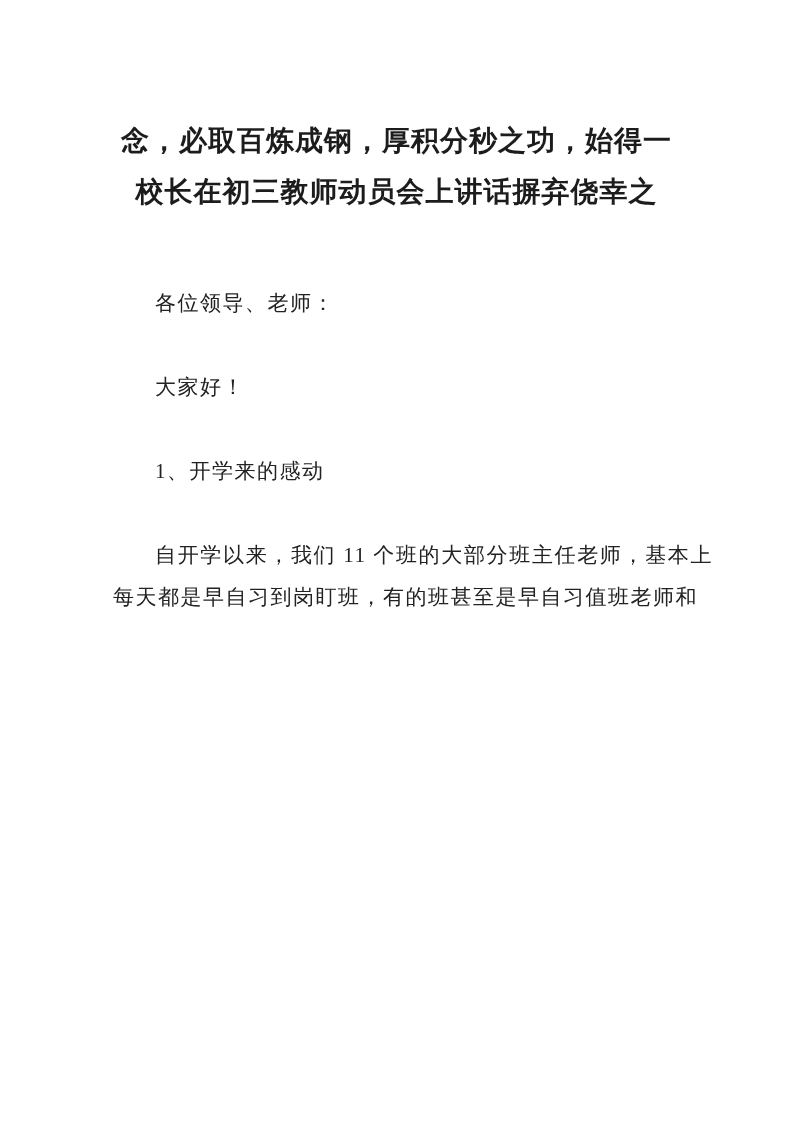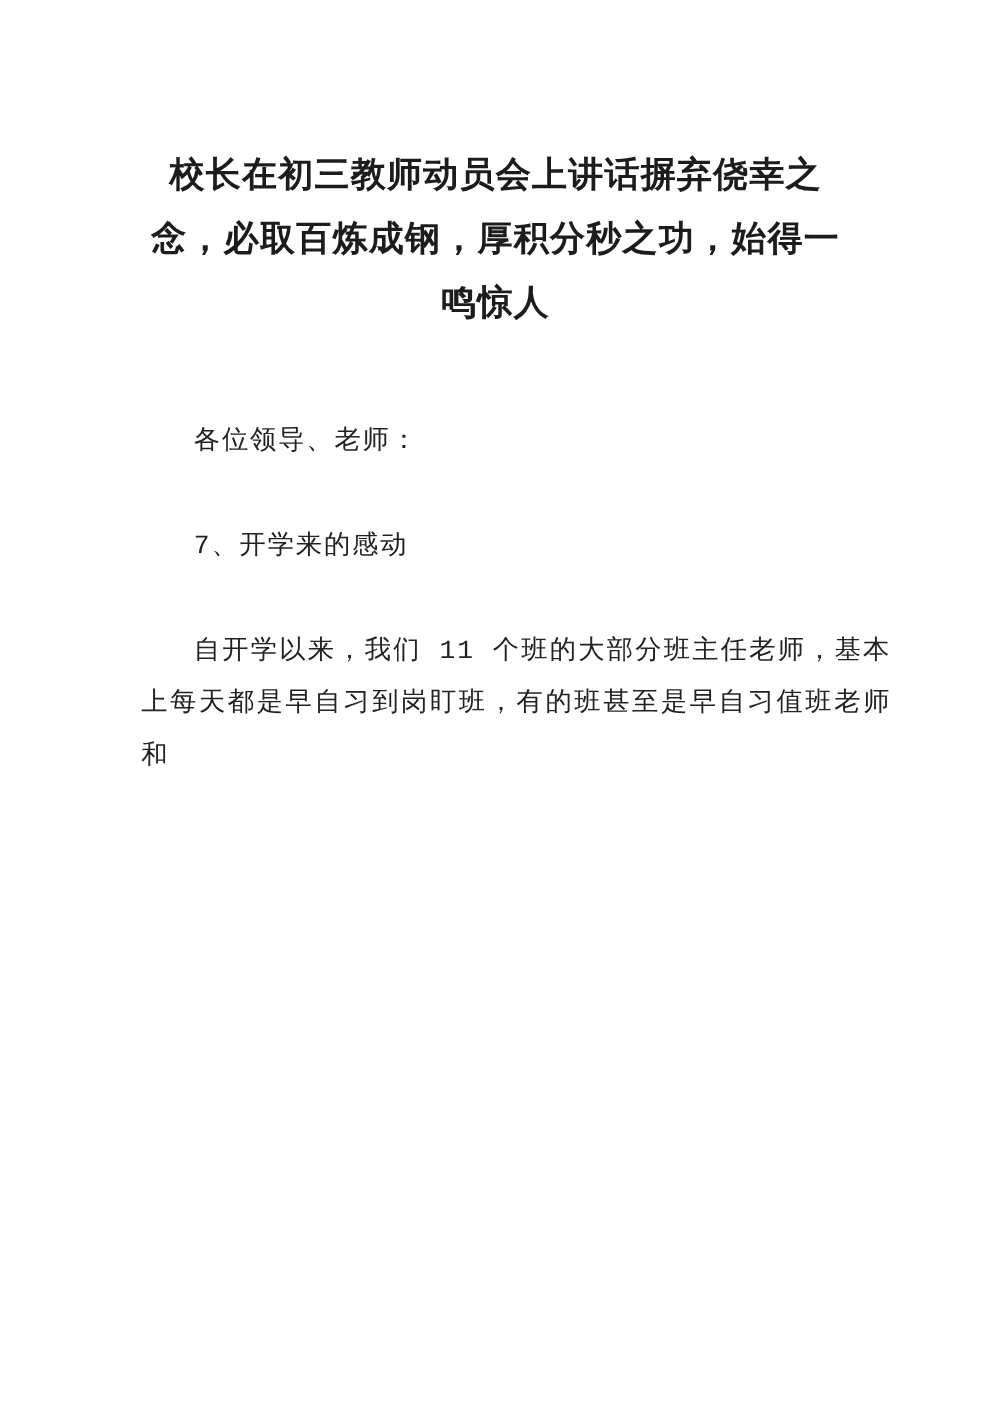--- a/index.html
+++ b/index.html
@@ -30,37 +30,36 @@
   .title-line {
     display: block;
   }
   .doc-body {
     margin: 65px 80px 0 113px; 
     font-size: 21px;
     line-height: 42px;
     letter-spacing: 1.5px;
     text-align: justify;
     color: #222222;
-    font-family: Liberation Mono, monospace;
   }
   .doc-body p {
     margin: 0 0 42px 0; 
     text-indent: 2em;   
   }
 </style>
 </head>
 <body>
 
 <div class="page">
 
   <h1 class="doc-title">
+    <span class="title-line">念，必取百炼成钢，厚积分秒之功，始得一</span>
     <span class="title-line">校长在初三教师动员会上讲话摒弃侥幸之</span>
-    <span class="title-line">念，必取百炼成钢，厚积分秒之功，始得一</span>
-    <span class="title-line">鸣惊人</span>
   </h1>
 
   <div class="doc-body">
     <p>各位领导、老师：</p>
-    <p>7、开学来的感动</p>
+    <p>大家好！</p>
+    <p>1、开学来的感动</p>
     <p>自开学以来，我们 11 个班的大部分班主任老师，基本上每天都是早自习到岗盯班，有的班甚至是早自习值班老师和</p>
   </div>
 
 </div>
 
 </body></html>

